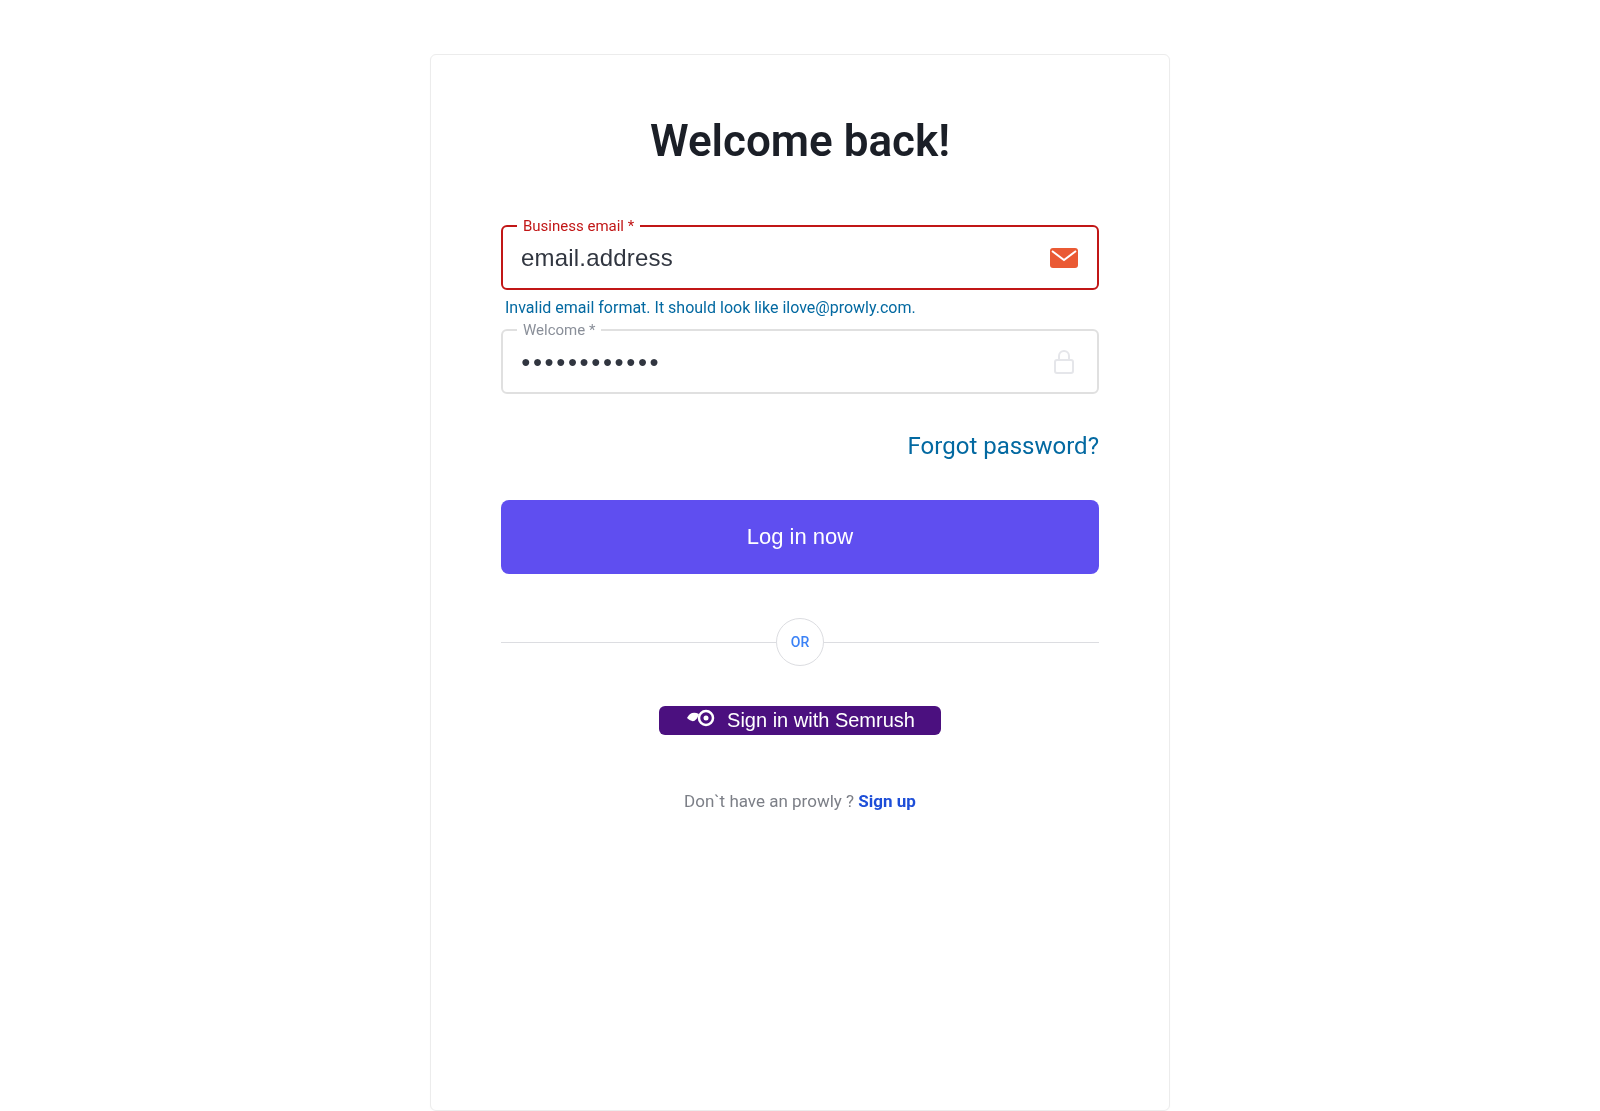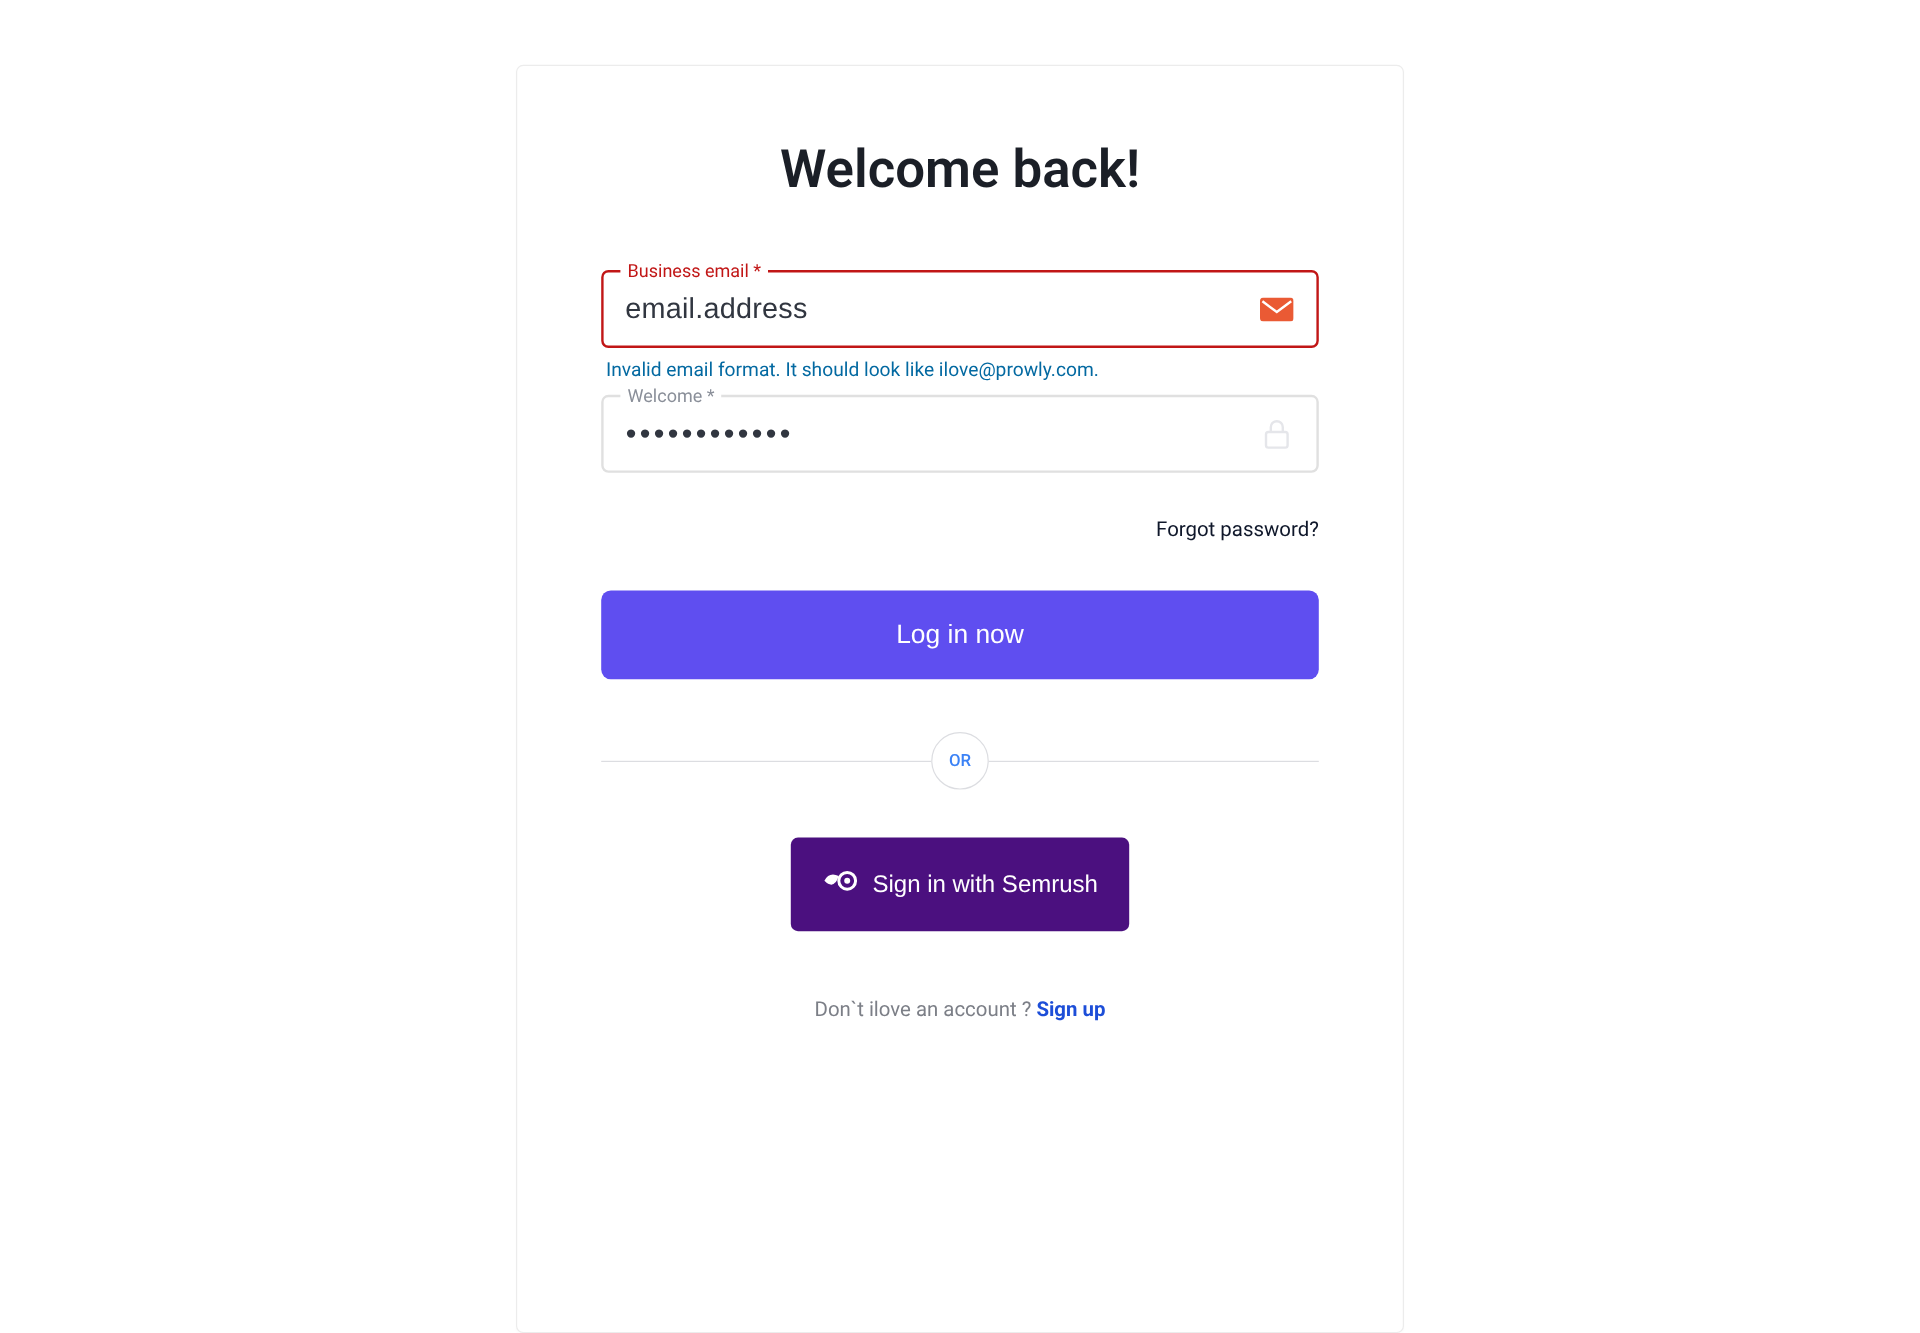--- a/index.html
+++ b/index.html
@@ -84,22 +84,22 @@
       color: #0369a1;
       font-size: 16px;
       margin: 8px 0 10px 4px;
     }
     .forgot-row {
       text-align: right;
       margin-top: 38px;
       margin-bottom: 40px;
     }
     .forgot-link {
-      font-size: 17px;
-      color: #0f172a;
+      font-size: 24px;
+      color: #0369a1;
       text-decoration: none;
       cursor: pointer;
     }
     .login-btn {
       width: 100%;
       height: 74px;
       background: #5f4ef0;
       color: #fff;
       font-size: 22px;
       font-weight: 400;
@@ -134,21 +134,21 @@
       background: #fff;
     }
     .semrush-btn {
       display: flex;
       align-items: center;
       justify-content: center;
       gap: 12px;
       background: #4b107f;
       color: #fff;
       font-size: 20px;
-      padding: 24px 26px;
+      padding: 0 26px;
       border: none;
       border-radius: 6px;
       margin: 0 auto;
       cursor: pointer;
     }
     .signup-row {
       text-align: center;
       margin-top: 56px;
       font-size: 17px;
       color: #7c7f87;
@@ -218,16 +218,16 @@
         <path d="M2 12 Q 6 4 14 8 Q 10 20 2 12 Z" fill="#fff"></path>
         <circle cx="21" cy="12" r="7" fill="none" stroke="#fff" stroke-width="2.5"></circle>
         <circle cx="21" cy="12" r="2.5" fill="#fff"></circle>
       </svg>
     </span>
     <span>Sign in with Semrush</span>
   </button>
 
   
   <div class="signup-row">
-    <span>Don`t ilove an account ? </span><a class="signup-link">Sign up</a>
+    <span>Don`t have an prowly ? </span><a class="signup-link">Sign up</a>
   </div>
 
 </div>
 
 </body></html>

